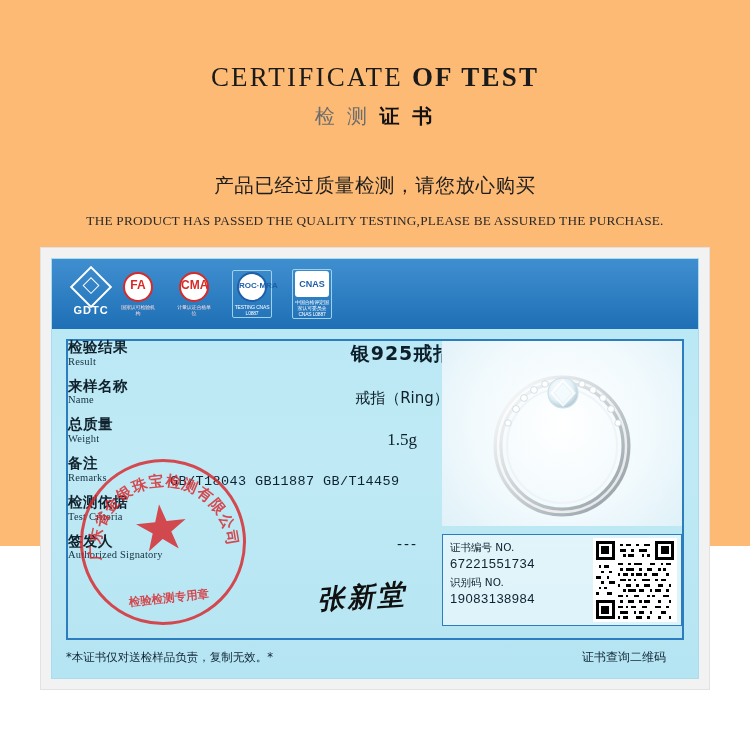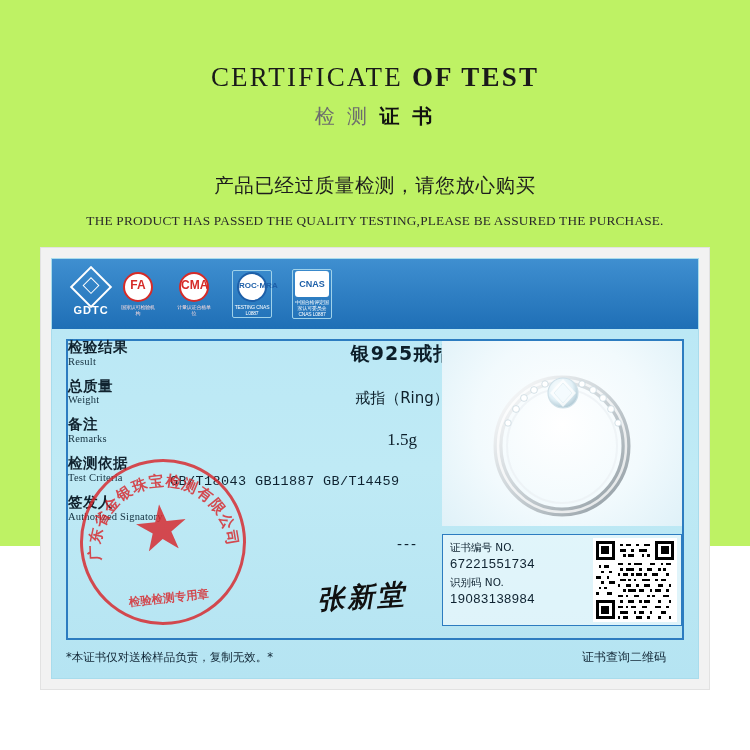--- a/index.html
+++ b/index.html
@@ -10,21 +10,21 @@
     width: 750px;
     height: 750px;
     background: #ffffff;
     font-family: "Liberation Sans", sans-serif;
     overflow: hidden;
   }
   .page {
     position: relative;
     width: 750px;
     height: 546px;
-    background: #bef264;
+    background: #fdba74;
     box-sizing: border-box;
   }
   
   .header {
     text-align: center;
     padding-top: 62px;
   }
   .cert-title {
     font-family: "Liberation Serif", serif;
     font-size: 27px;
@@ -469,20 +469,24 @@
         </div>
       </div>
 
       <div class="card-body">
         <div class="inner-frame"></div>
 
         <div class="fields">
           <div class="field">
             <div class="f-cn">检验结果</div>
             <div class="f-en">Result</div>
+          </div>
+          <div class="field">
+            <div class="f-cn">来样名称</div>
+            <div class="f-en">Name</div>
           </div>
           <div class="field">
             <div class="f-cn">总质量</div>
             <div class="f-en">Weight</div>
           </div>
           <div class="field">
             <div class="f-cn">备注</div>
             <div class="f-en">Remarks</div>
           </div>
           <div class="field">

